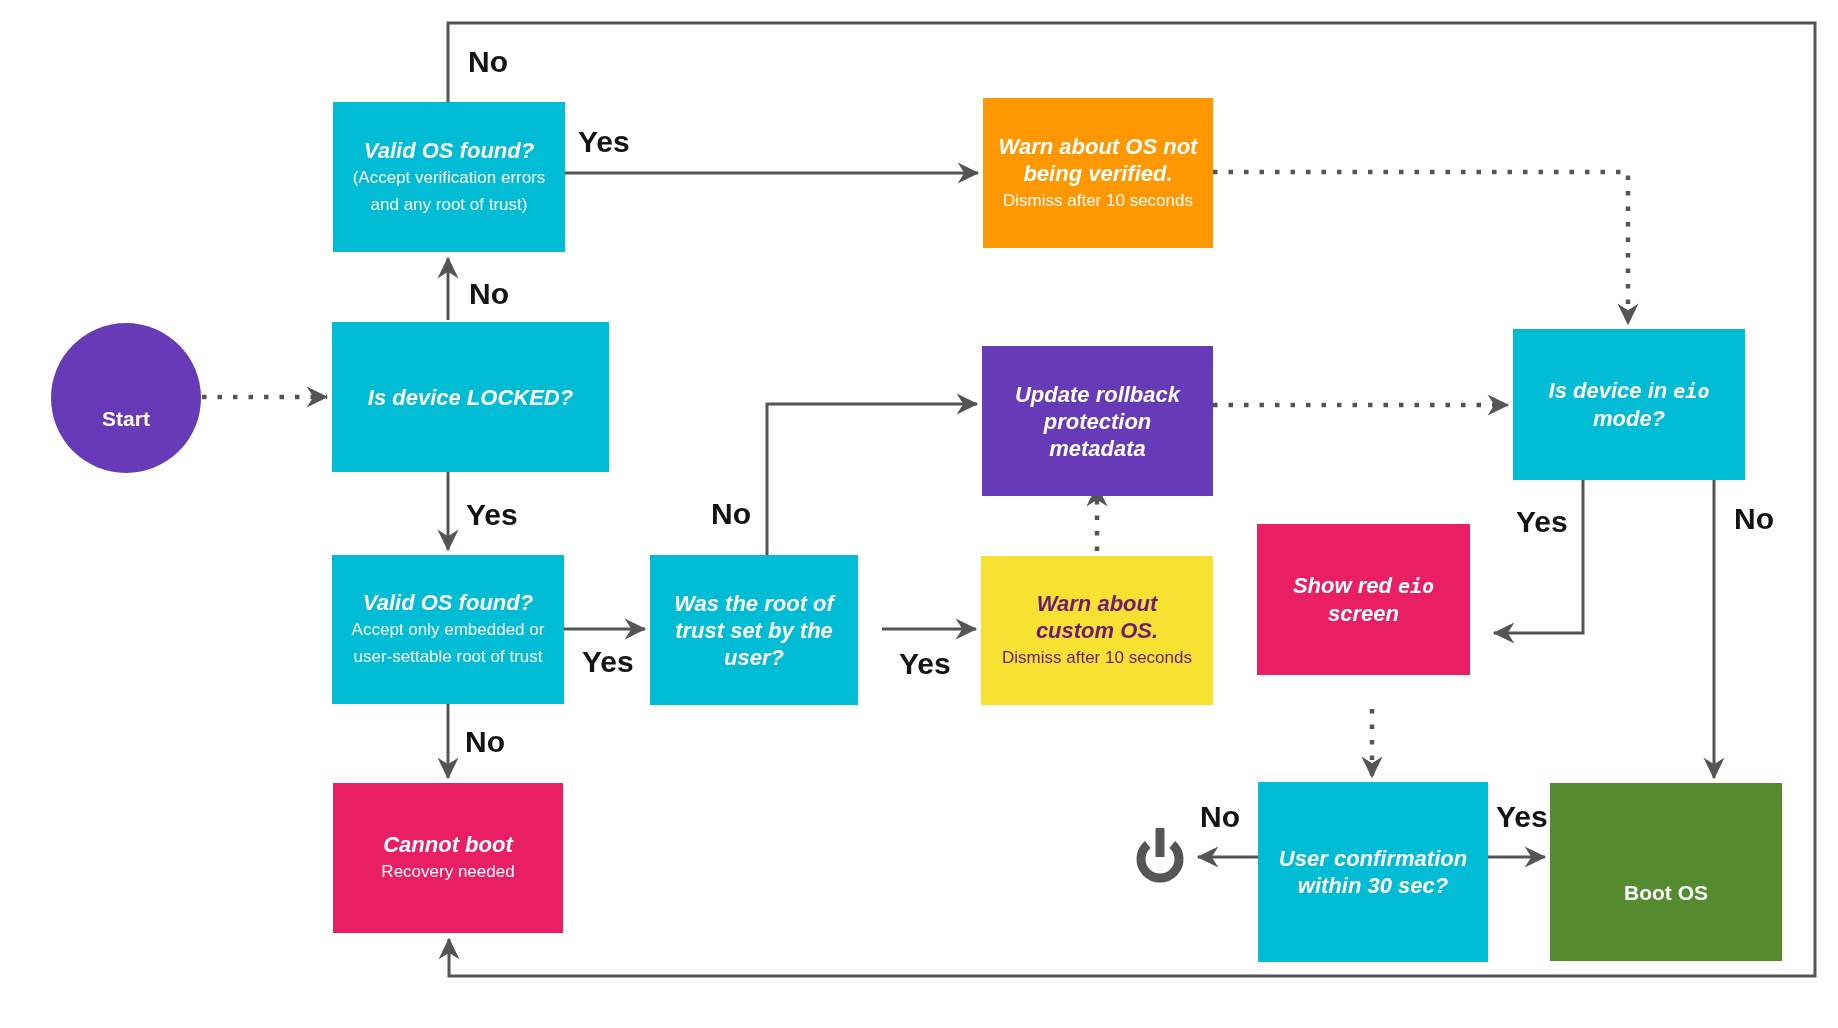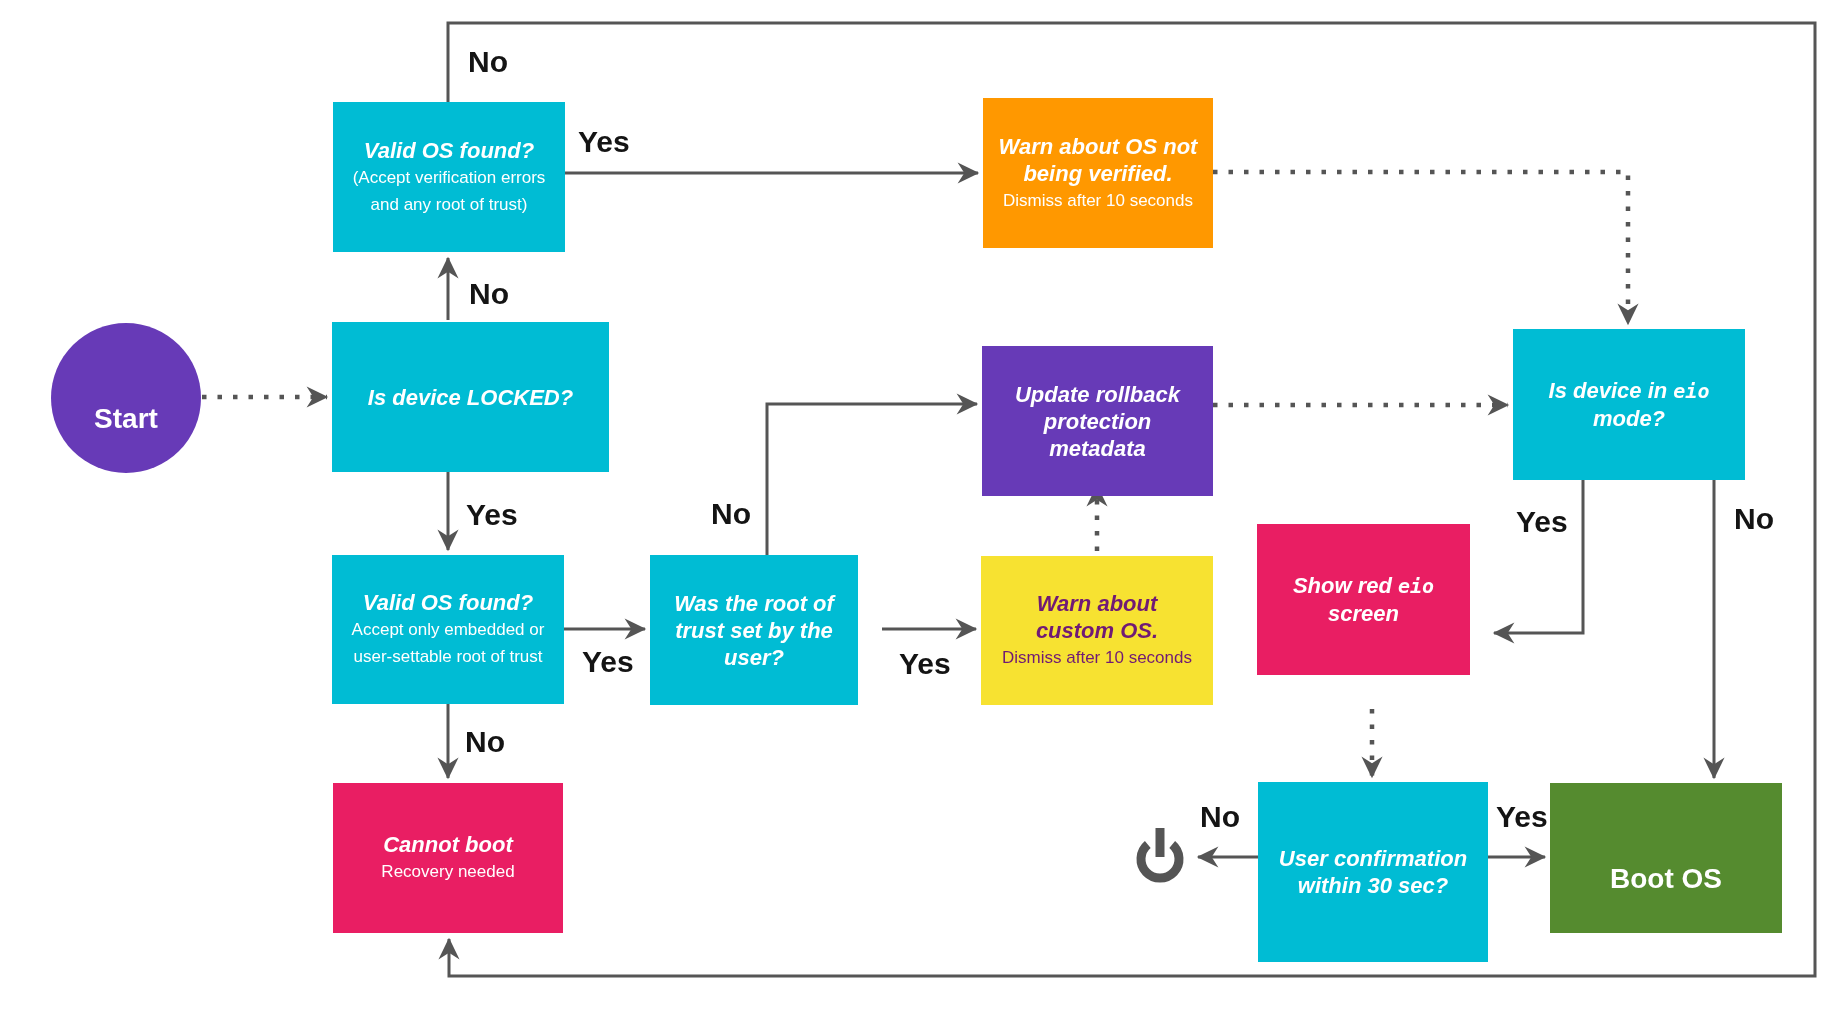--- a/index.html
+++ b/index.html
@@ -7,21 +7,21 @@
     position:relative;width:1838px;height:1028px;background:#ffffff;overflow:hidden;
     font-family:"Liberation Sans","DejaVu Sans",sans-serif;
   }
   .edges{position:absolute;left:0;top:0;}
   .node{
     position:absolute;display:flex;flex-direction:column;align-items:center;justify-content:center;
     text-align:center;color:#ffffff;box-sizing:border-box;padding:8px 14px;
   }
   .node .title{font-weight:700;font-size:22px;line-height:27px;font-style:italic;}
   .node .sub{font-weight:400;font-size:17px;line-height:27px;}
-  .node .title-lg{font-weight:700;font-size:28px;line-height:30px;margin-top:42px;}
+  .node .title-lg{font-weight:700;font-size:21px;line-height:30px;margin-top:42px;}
   .code{font-family:"DejaVu Sans Mono","Liberation Mono",monospace;font-size:20px;font-weight:700;}
   .cyan{background:#00BCD4;}
   .purple{background:#673AB7;}
   .orange{background:#FF9800;}
   .yellow{background:#F7E231;color:#701a75;}
   .pink{background:#E91E63;}
   .green{background:#558B2F;}
   .round{border-radius:50%;}
   .edge-label{
     position:absolute;font-weight:700;font-size:30px;line-height:32px;color:#141414;white-space:nowrap;
@@ -114,21 +114,21 @@
 
   <div class="node pink" style="left:333px;top:783px;width:230px;height:150px;">
     <span class="title">Cannot boot</span>
     <span class="sub">Recovery needed</span>
   </div>
 
   <div class="node cyan" style="left:1258px;top:782px;width:230px;height:180px;">
     <span class="title">User confirmation within 30 sec?</span>
   </div>
 
-  <div class="node green" style="left:1550px;top:783px;width:232px;height:150px;">
+  <div class="node green" style="left:1550px;top:783px;width:232px;height:178px;">
     <span class="title-lg">Boot OS</span>
   </div>
 
   <div class="edge-label" style="left:468px;top:46px;">No</div>
   <div class="edge-label" style="left:578px;top:126px;">Yes</div>
   <div class="edge-label" style="left:469px;top:278px;">No</div>
   <div class="edge-label" style="left:466px;top:499px;">Yes</div>
   <div class="edge-label" style="left:711px;top:498px;">No</div>
   <div class="edge-label" style="left:582px;top:646px;">Yes</div>
   <div class="edge-label" style="left:899px;top:648px;">Yes</div>

